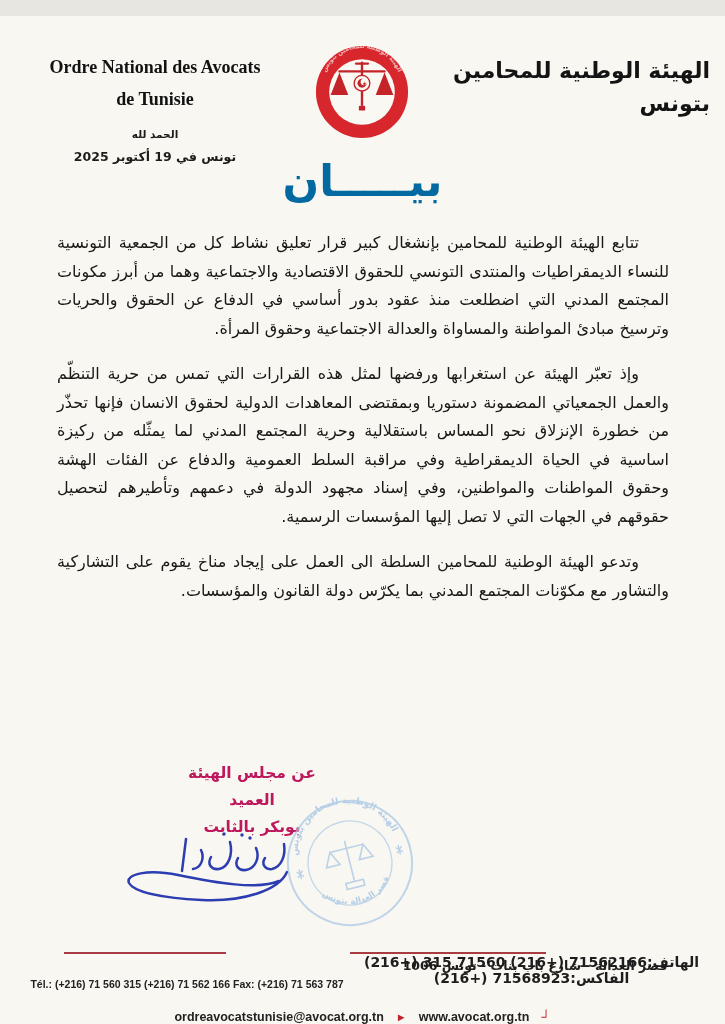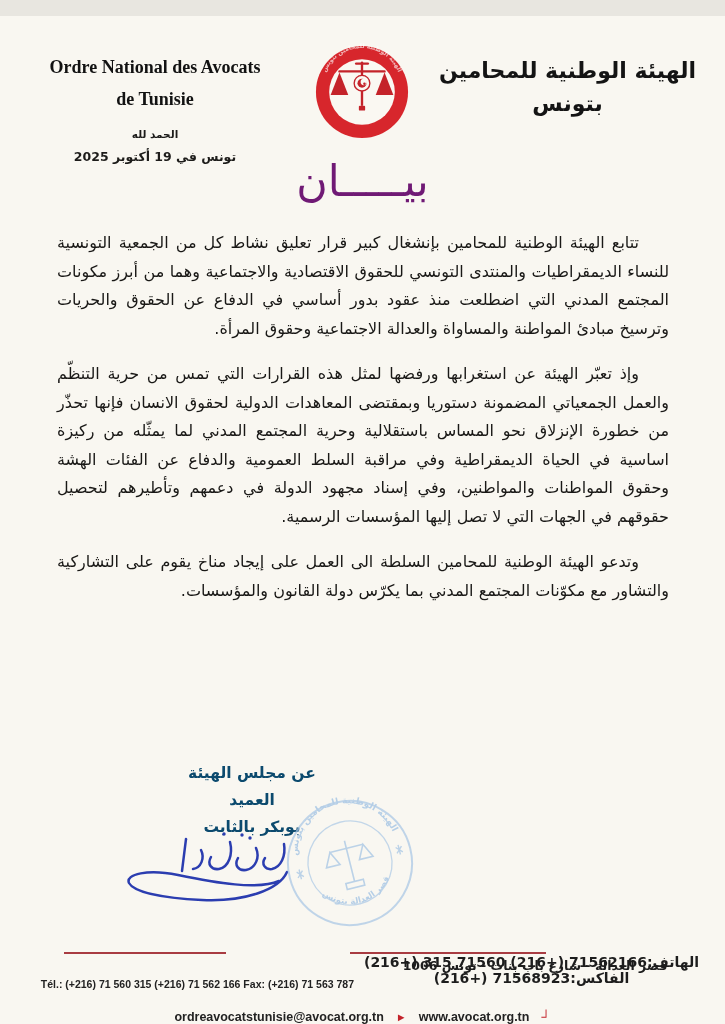--- a/index.html
+++ b/index.html
@@ -17,52 +17,52 @@
   .basmala {
     position:absolute; left:26px; top:112px; width:258px; text-align:center;
     font-size:10.5px; font-weight:bold; direction:rtl;
   }
   .dateline {
     position:absolute; left:26px; top:133px; width:258px; text-align:center;
     font-size:12.5px; font-weight:bold; direction:rtl;
   }
   .logo { position:absolute; left:313px; top:27px; width:98px; height:98px; }
   .org-ar {
-    position:absolute; left:425px; top:38px; width:285px; text-align:center;
+    position:absolute; left:425px; top:38px; width:285px; 
     font-size:22px; font-weight:bold; direction:rtl; line-height:1.5; color:#141414;
   }
   
   .title {
     position:absolute; left:0; right:0; top:140px; margin:0; text-align:center;
-    font-size:43px; font-weight:normal; direction:rtl; color:#701a75;
+    font-size:43px; font-weight:bold; direction:rtl; color:#0369a1;
   }
   
   .body-text {
     position:absolute; left:57px; top:213px; width:612px;
     direction:rtl; text-align:justify; font-size:16px; line-height:28.5px;
     color:#191816;
   }
   .body-text p { margin:0 0 17px 0; text-indent:30px; }
   
   .sig-block {
     position:absolute; left:148px; top:744px; width:208px; text-align:center;
-    direction:rtl; font-weight:bold; font-size:15.5px; line-height:27px; color:#0c4a6e;
+    direction:rtl; font-weight:bold; font-size:15.5px; line-height:27px; color:#be185d;
   }
   .sig-scribble { position:absolute; left:98px; top:812px; width:205px; height:92px; }
   .stamp { position:absolute; left:283px; top:780px; width:134px; height:134px; opacity:.85; }
   
   .rule { position:absolute; height:2px; background:#a93c42; top:936px; }
   .rule-left  { left:64px;  width:162px; }
   .rule-right { left:350px; width:196px; }
   .f-left-addr {
     position:absolute; left:28px; top:944px; width:322px; text-align:center;
     font-family:"Liberation Sans", sans-serif; font-weight:bold; font-size:11.5px; color:#222;
   }
   .f-left-tel {
-    position:absolute; left:20px; top:962px; width:334px; text-align:right;
+    position:absolute; left:20px; top:962px; width:334px; text-align:center;
     font-family:"Liberation Sans", sans-serif; font-weight:bold; font-size:10.5px; color:#222;
   }
   .f-right-addr {
     position:absolute; left:368px; top:942px; width:334px; text-align:center;
     direction:rtl; font-weight:bold; font-size:12.5px; color:#1d1d1d;
   }
   .f-right-tel {
     position:absolute; left:358px; top:938px; width:347px; text-align:center;
     direction:rtl; font-weight:bold; font-size:14px; color:#1d1d1d;
   }

